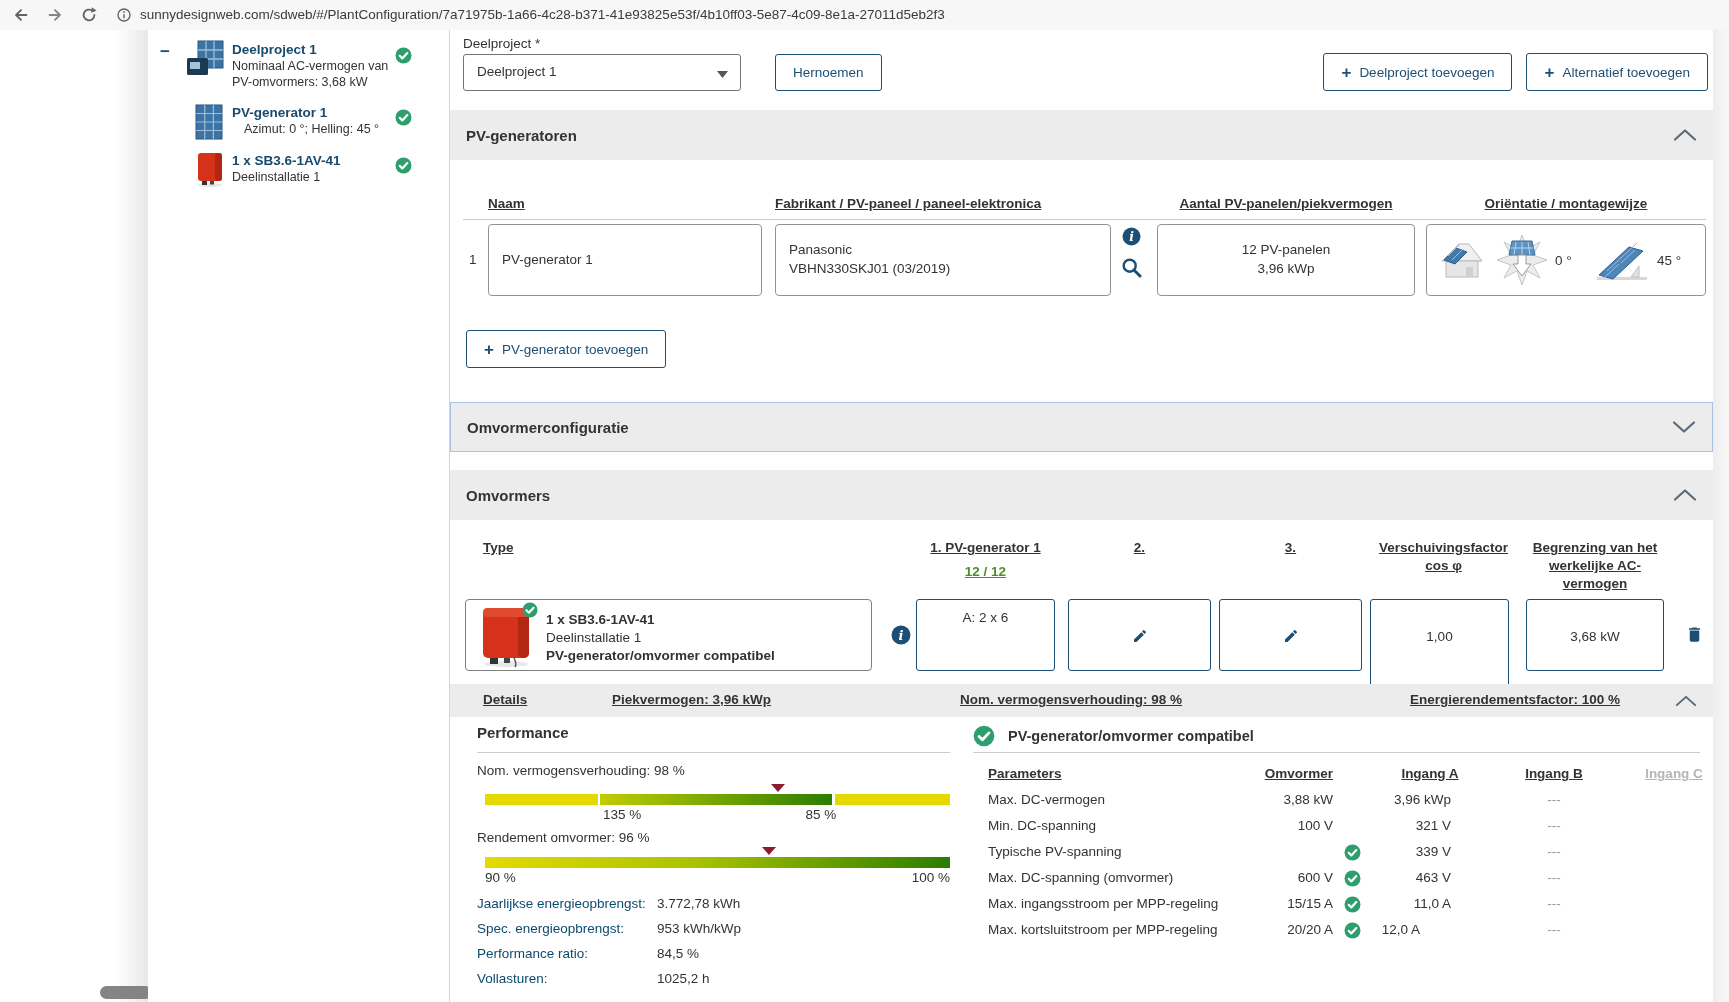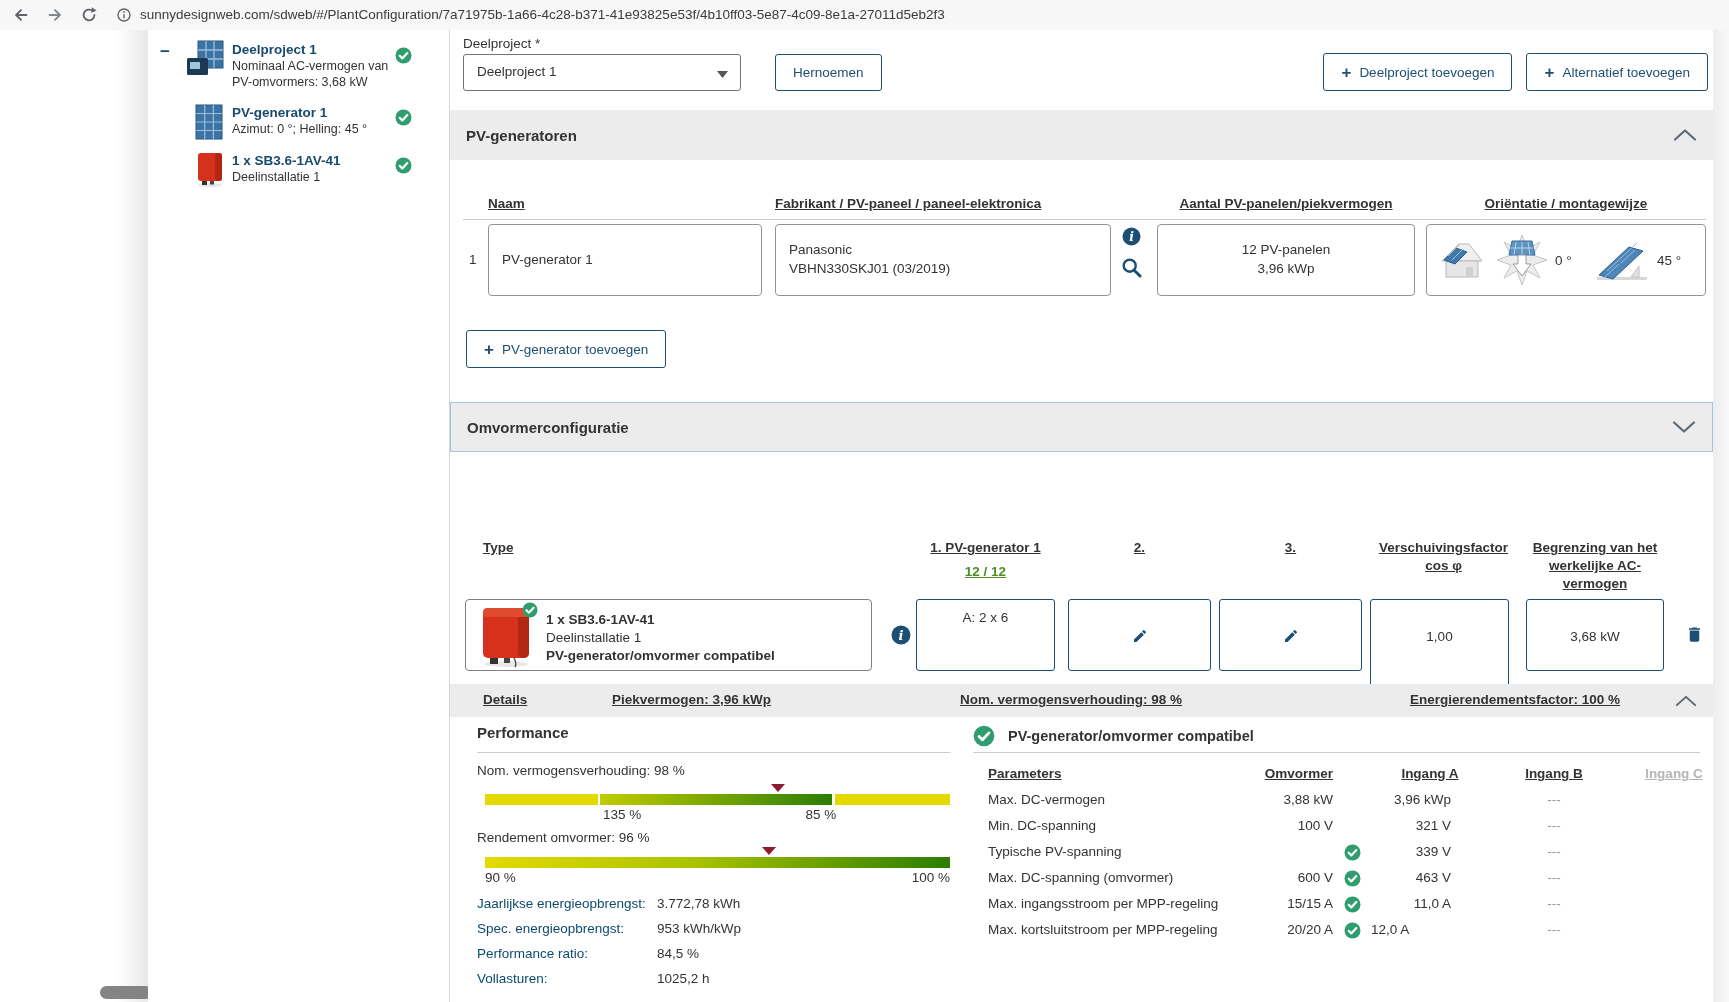--- a/index.html
+++ b/index.html
@@ -87,21 +87,21 @@
           <path d="M4.7 8.8 l2.6 2.6 l5-5.3" stroke="#fff" stroke-width="2.2" fill="none" stroke-linecap="round" stroke-linejoin="round"></path>
         </svg>
     </div>
 
     <div class="abs" style="left:10px;top:74px;width:280px;height:42px">
       <svg class="abs" style="left:35px;top:0;width:32px;height:36px" viewBox="0 0 32 36">
         <rect x="3" y="1" width="26" height="34" fill="#3c74a6" stroke="#28557e"></rect>
         <path d="M3 9.5 h26 M3 18 h26 M3 26.5 h26 M11.7 1 v34 M20.4 1 v34" stroke="#9dbdd8" stroke-width="1.2" fill="none"></path>
       </svg>
       <span class="abs tree-title" style="left:74px;top:1px">PV-generator 1</span>
-      <span class="abs tree-sub" style="left:74px;top:18px">Azimut: 0 °; Helling: 45 °</span>
+      <span class="abs tree-sub" style="left:86px;top:18px">Azimut: 0 °; Helling: 45 °</span>
       <svg class="abs" style="left:237px;top:5px;width:17px;height:17px" viewBox="0 0 17 17">
           <circle cx="8.5" cy="8.5" r="8" fill="#2f9e6e"></circle>
           <path d="M4.7 8.8 l2.6 2.6 l5-5.3" stroke="#fff" stroke-width="2.2" fill="none" stroke-linecap="round" stroke-linejoin="round"></path>
         </svg>
     </div>
 
     <div class="abs" style="left:10px;top:122px;width:280px;height:42px">
       <svg class="abs" style="left:38px;top:0;width:28px;height:36px" viewBox="0 0 28 36">
         <ellipse cx="14" cy="33" rx="12" ry="2.2" fill="#e6e6e6"></ellipse>
         <rect x="2" y="1" width="24" height="28" rx="3" fill="#d6311a"></rect>
@@ -201,20 +201,26 @@
       <span>PV-generator toevoegen</span>
     </button>
 
     <div class="abs sec-header" style="left:0;top:372px;width:1263px;height:50px;border:1px solid #a6c3e3">
       <span>Omvormerconfiguratie</span>
       <svg class="chev" width="24" height="13" viewBox="0 0 24 13">
           <polyline points="2,2 12,11 22,2" stroke="#5c6b77" stroke-width="2.2" fill="none" stroke-linecap="round" stroke-linejoin="round"></polyline>
         </svg>
     </div>
 
+    <div class="abs sec-header" style="left:0;top:440px;width:1263px;height:50px">
+      <span>Omvormers</span>
+      <svg class="chev" width="24" height="13" viewBox="0 0 24 13">
+          <polyline points="2,11 12,2 22,11" stroke="#5c6b77" stroke-width="2.2" fill="none" stroke-linecap="round" stroke-linejoin="round"></polyline>
+        </svg>
+    </div>
     <span class="abs colhead" style="left:33px;top:510px">Type</span>
     <span class="abs colhead center" style="left:466px;top:510px;width:139px">1. PV-generator 1</span>
     <span class="abs colhead center" style="left:466px;top:534px;width:139px;color:#4b8f29">12 / 12</span>
     <span class="abs colhead center" style="left:618px;top:510px;width:143px">2.</span>
     <span class="abs colhead center" style="left:769px;top:510px;width:143px">3.</span>
     <span class="abs colhead center" style="left:924px;top:510px;width:139px">Verschuivingsfactor</span>
     <span class="abs colhead center" style="left:924px;top:528px;width:139px">cos φ</span>
     <span class="abs colhead center" style="left:1076px;top:510px;width:138px">Begrenzing van het</span>
     <span class="abs colhead center" style="left:1076px;top:528px;width:138px">werkelijke AC-</span>
     <span class="abs colhead center" style="left:1076px;top:546px;width:138px">vermogen</span>
@@ -355,21 +361,21 @@
         <span class="pcell" style="left:398px;width:80px;text-align:right">11,0 A</span>
         <span class="pcell dash center" style="left:525px;width:112px">---</span>
       </div>
       <div class="abs prow" style="left:0;top:198px;width:740px">
         <span class="pcell" style="left:15px">Max. kortsluitstroom per MPP-regeling</span>
         <span class="pcell" style="left:215px;width:145px;text-align:right">20/20 A</span>
         <svg class="pcell" style="left:371px;top:0;width:17px;height:17px" viewBox="0 0 17 17">
             <circle cx="8.5" cy="8.5" r="8" fill="#2f9e6e"></circle>
             <path d="M4.7 8.8 l2.6 2.6 l5-5.3" stroke="#fff" stroke-width="2.2" fill="none" stroke-linecap="round" stroke-linejoin="round"></path>
           </svg>
-        <span class="pcell" style="left:398px;width:80px;text-align:left">12,0 A</span>
+        <span class="pcell" style="left:388px;width:80px;text-align:center">12,0 A</span>
         <span class="pcell dash center" style="left:525px;width:112px">---</span>
       </div>
     </div>
 
   </div>
 
   <div class="abs" id="scrollstrip"></div>
 </div>
 
 </body></html>

